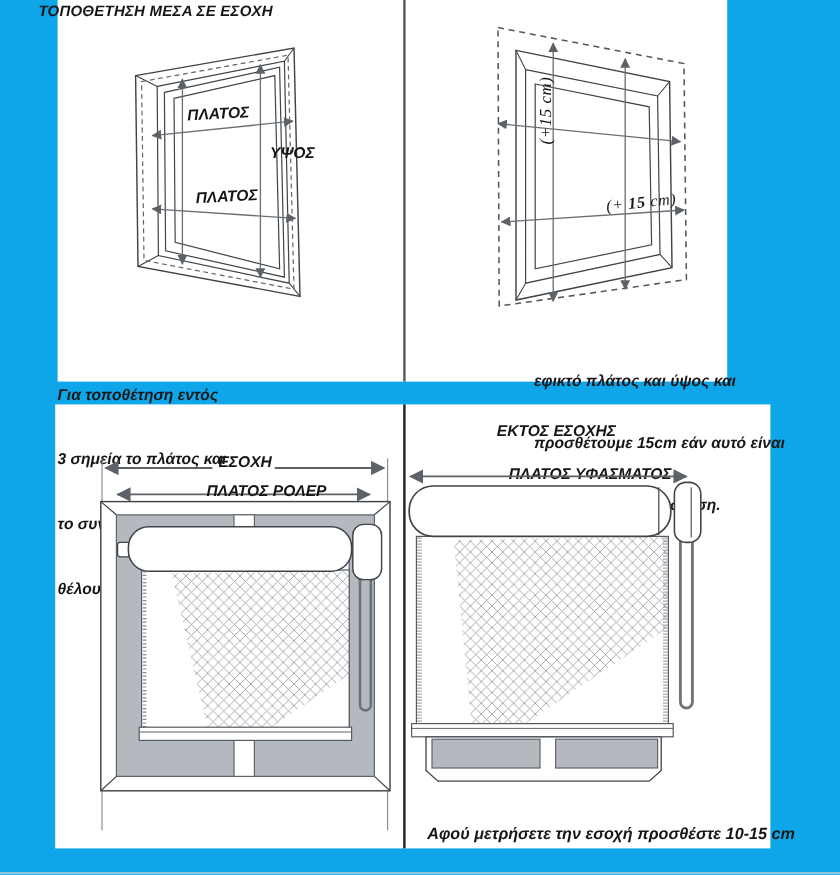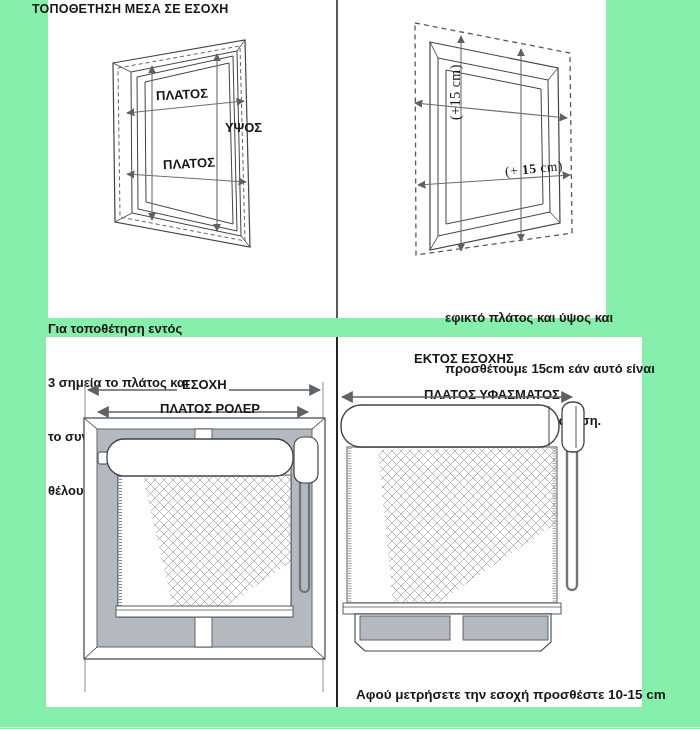--- a/index.html
+++ b/index.html
@@ -1,20 +1,20 @@
 <!DOCTYPE html>
 <html><head>
 <meta charset="utf-8">
 <style>
   html,body{margin:0;padding:0;}
   .page{
     position:relative;width:700px;height:729px;
-    background:#86efac;
+    background:#0ea5e9;
     font-family:"Liberation Sans", sans-serif;
-    color:#161616;overflow:hidden;
+    color:#161616;overflow:hidden;font-style:italic;
   }
   .panel{position:absolute;background:#ffffff;}
   .panel-top{left:48px;top:0;width:558px;height:318px;}
   .panel-bottom{left:46px;top:337px;width:596px;height:370px;}
   .divider{position:absolute;background:#3c3f43;}
   .divider-top{left:336px;top:0;width:1.5px;height:318px;background:#55585c;}
   .divider-bottom{left:336px;top:337px;width:2px;height:370px;background:#222;}
   .bottom-edge-line{position:absolute;left:0;top:727px;width:700px;height:1px;background:#e3ded2;}
 
   .t{position:absolute;white-space:pre;line-height:1;}
@@ -150,21 +150,21 @@
     </g>
 
     <rect x="235" y="98" width="9" height="122" rx="4.5" fill="none" stroke="#6d727a" stroke-width="2.2"></rect>
 
     <rect x="33" y="80" width="10" height="12" rx="2" fill="#ffffff" stroke="#3f4449" stroke-width="1"></rect>
     <rect x="42" y="67" width="186" height="37" rx="17" fill="#ffffff" stroke="#3f4449" stroke-width="1.3"></rect>
     <rect x="229" y="65" width="24" height="46" rx="9" fill="#ffffff" stroke="#3f4449" stroke-width="1.2"></rect>
   </svg>
 
   <div class="t dimlabel" style="left:182px;top:378px;">ΕΣΟΧΗ</div>
-  <div class="t dimlabel" style="left:160px;top:402px;">ΠΛΑΤΟΣ ΡΟΛΕΡ</div>
+  <div class="t dimlabel" style="left:172px;top:402px;">ΠΛΑΤΟΣ ΡΟΛΕΡ</div>
 
   <div class="t dimlabel" style="left:414px;top:352px;">ΕΚΤΟΣ ΕΣΟΧΗΣ</div>
   <div class="t dimlabel" style="left:424px;top:388px;">ΠΛΑΤΟΣ ΥΦΑΣΜΑΤΟΣ</div>
 
   <svg width="260" height="270" viewBox="0 0 260 270" style="left:338px;top:388px;">
     <defs>
       <marker id="ah4" viewBox="0 0 10 10" refX="9" refY="5" markerWidth="8" markerHeight="8" orient="auto-start-reverse">
         <path d="M0,0 L10,5 L0,10 Z" fill="#5d6268"></path>
       </marker>
       <pattern id="xh4" width="9" height="9" patternUnits="userSpaceOnUse">

